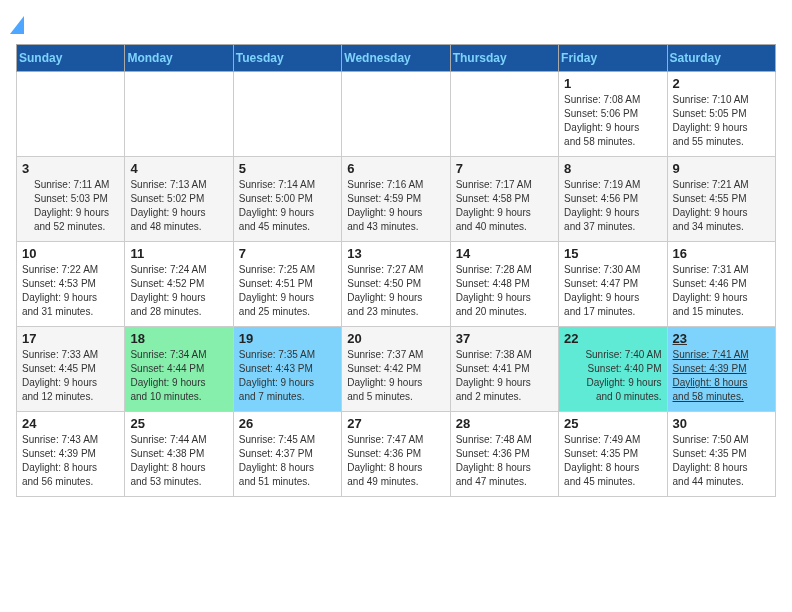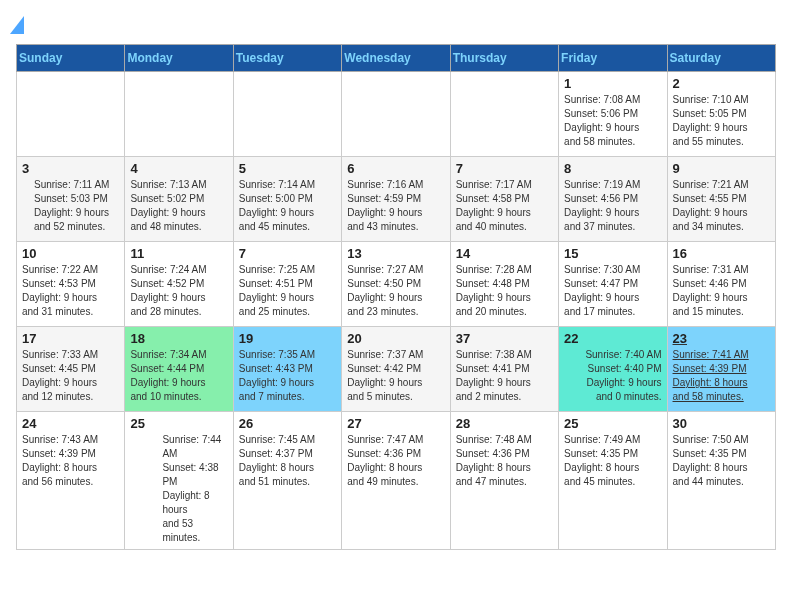--- a/index.html
+++ b/index.html
@@ -305,21 +305,21 @@
       <tr>
         <td>
           <span class="day-number">24</span>
           <div class="day-info" style="white-space: pre-line;">Sunrise: 7:43 AM
 Sunset: 4:39 PM
 Daylight: 8 hours
 and 56 minutes.</div>
         </td>
         <td>
           <span class="day-number">25</span>
-          <div class="day-info" style="white-space: pre-line; margin-left: 32px;">Sunrise: 7:44 AM
+          <div class="day-info" style="white-space: pre-line;">Sunrise: 7:44 AM
 Sunset: 4:38 PM
 Daylight: 8 hours
 and 53 minutes.</div>
         </td>
         <td>
           <span class="day-number">26</span>
           <div class="day-info" style="white-space: pre-line;">Sunrise: 7:45 AM
 Sunset: 4:37 PM
 Daylight: 8 hours
 and 51 minutes.</div>

